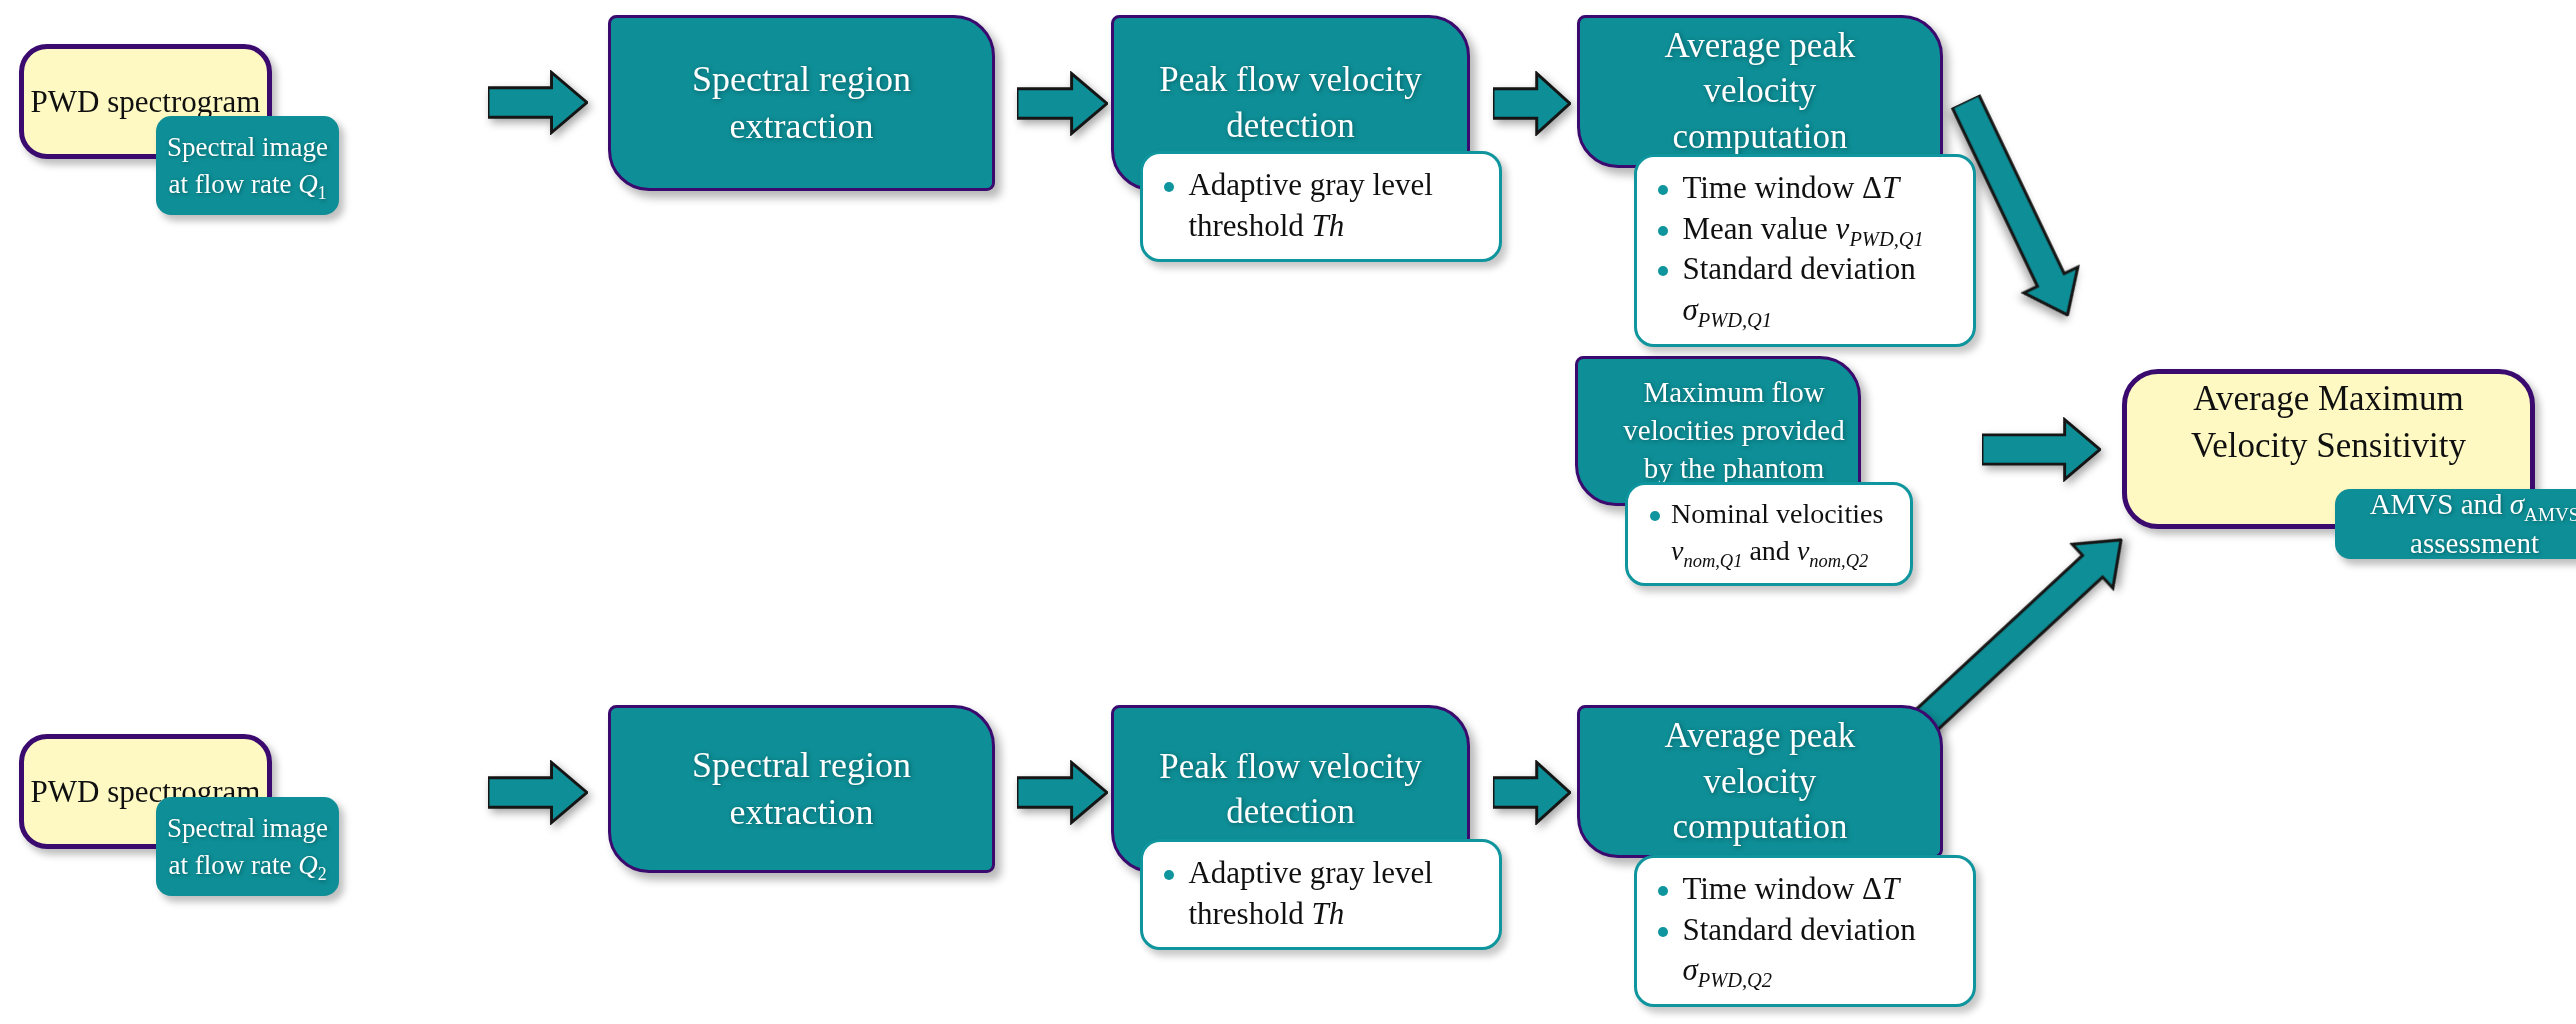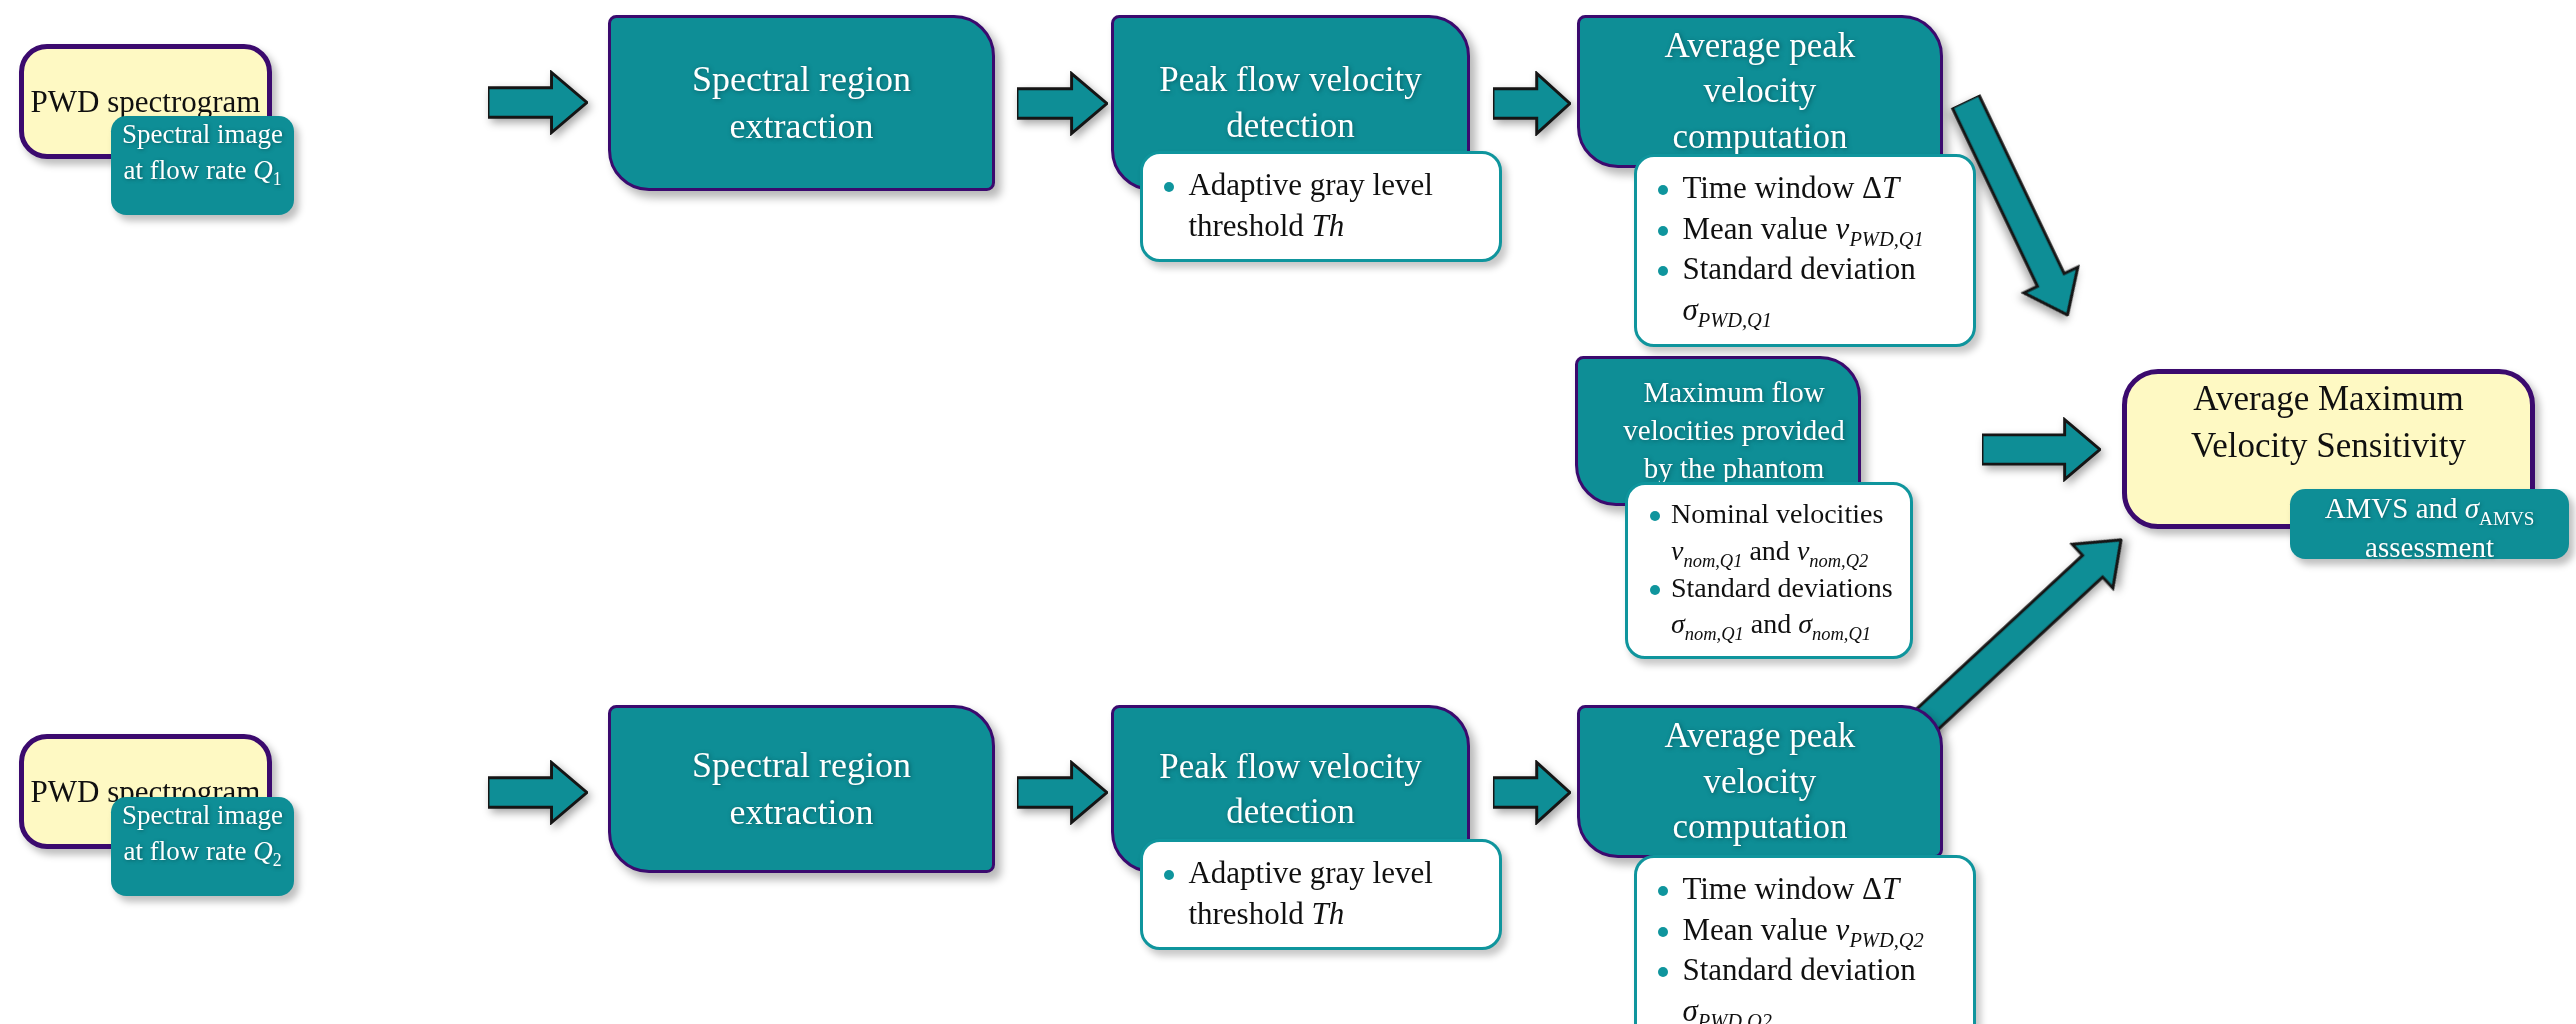--- a/index.html
+++ b/index.html
@@ -21,22 +21,22 @@
   .proc .t.small{font-size:29px;}
   
   .softbox{
     position:absolute;background:#fef9c3;border:5.3px solid var(--purple);border-radius:28px;
     display:flex;align-items:center;justify-content:center;text-align:center;color:var(--ink);
     z-index:2;box-shadow:4.7px 5.9px 7.6px rgba(0,0,0,.25);box-sizing:border-box;
   }
   
   .sub{
     position:absolute;background:var(--teal);border-radius:15.3px;color:var(--white);
-    display:flex;align-items:flex-start;justify-content:center;text-align:center;
-    z-index:3;box-shadow:4.1px 5.3px 7px rgba(0,0,0,.25);box-sizing:border-box;
+    display:flex;align-items:center;justify-content:center;text-align:center;
+    z-index:3;box-shadow:4.1px 5.3px 7px rgba(0,0,0,.25);box-sizing:border-box;margin-left:45px;
   }
   .sub .t{font-size:27px;line-height:1.35;text-shadow:1.2px 1.2px 3.5px rgba(0,55,60,.5);}
   
   .note{
     position:absolute;background:#fff;border:3.5px solid var(--teal-border);border-radius:20px;
     z-index:3;box-shadow:4.1px 5.3px 7px rgba(0,0,0,.22);padding:10.6px 15.3px 13px 9.4px;box-sizing:border-box;
   }
   .note ul{margin:0;padding:0;list-style:none;}
   .note li{position:relative;padding-left:36px;font-size:31px;line-height:1.32;color:var(--ink);}
   .note.smalltxt li{font-size:28px;padding-left:33px;}
@@ -108,21 +108,20 @@
       <polygon points="0,30 337,30 337,4 403,55 337,106 337,80 0,80"></polygon>
     </svg>
 </div>
 
 <div class="proc" style="left:1575px;top:356px;width:286px;height:150px;padding-left:32px;">
   <div class="t small">Maximum flow<br>velocities provided<br>by the phantom</div>
 </div>
 <div class="note smalltxt" style="left:1625px;top:482px;width:288px;padding-left:10px;">
   <ul>
     <li>Nominal velocities<br><i>v</i><sub><i>nom,Q1</i></sub> and <i>v</i><sub><i>nom,Q2</i></sub></li>
-    <li>Standard deviations<br><i>σ</i><sub><i>nom,Q1</i></sub> and <i>σ</i><sub><i>nom,Q1</i></sub></li>
   </ul>
 </div>
 
 <div class="arrow" style="left:1982px;top:417px;">
   <svg width="119" height="65" viewBox="0 0 203 110">
       <polygon points="0,30 141,30 141,4 201,55 141,106 141,80 0,80"></polygon>
     </svg>
 </div>
 
 <div class="softbox" style="left:2122px;top:369px;width:413px;height:160px;border-width:5.9px;border-radius:36px;">
@@ -175,17 +174,16 @@
       <polygon points="0,30 74,30 74,4 130,55 74,106 74,80 0,80"></polygon>
     </svg>
 </div>
 
 <div class="proc" style="left:1577px;top:705px;width:366px;height:153px;">
   <div class="t" style="font-size:35px;">Average peak<br>velocity<br>computation</div>
 </div>
 <div class="note" style="left:1634px;top:855px;width:342px;">
   <ul>
     <li>Time window Δ<i>T</i></li>
-    <li>Mean value <i>v</i><sub><i>PWD,Q2</i></sub></li>
     <li>Standard deviation<br><i>σ</i><sub><i>PWD,Q2</i></sub></li>
   </ul>
 </div>
 
 
 </body></html>

